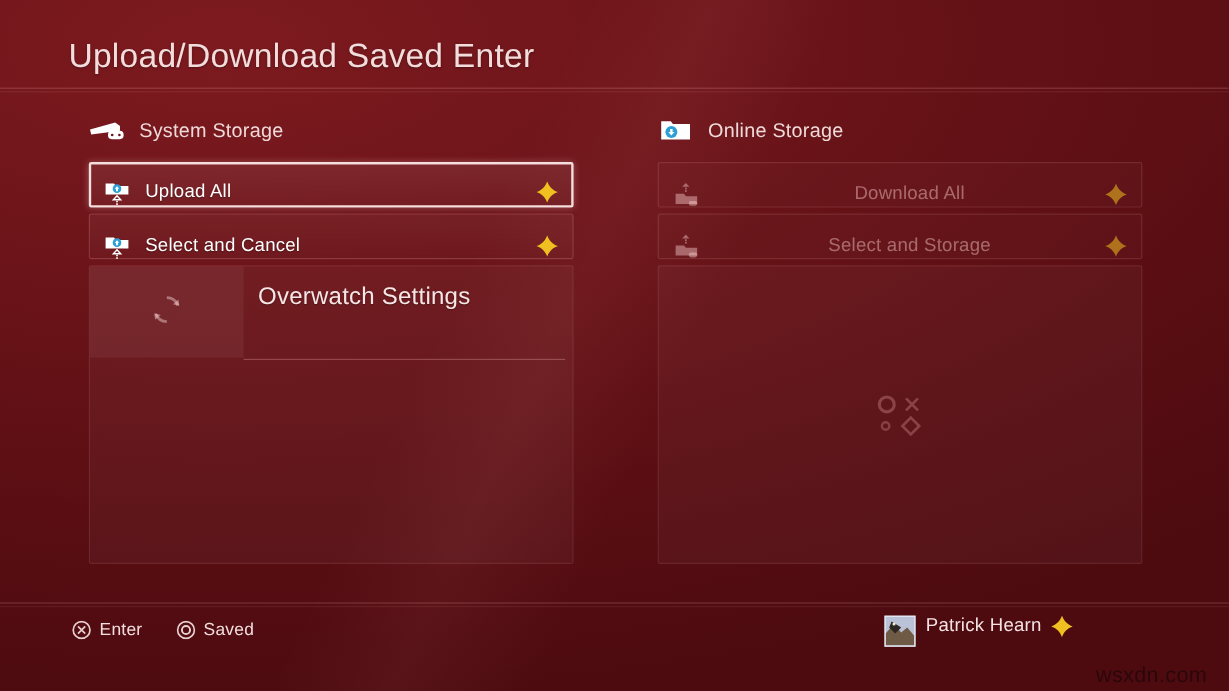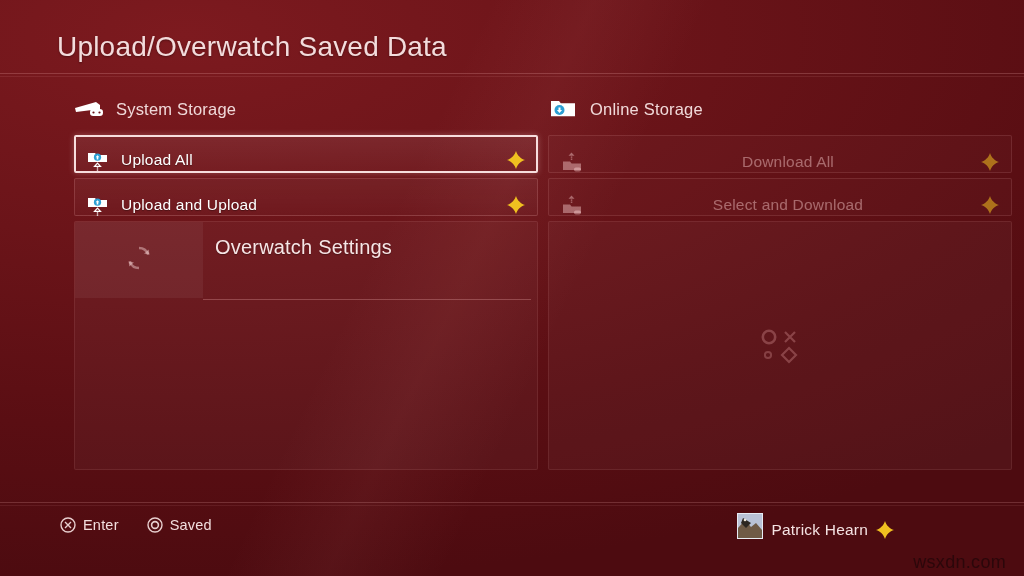--- a/index.html
+++ b/index.html
@@ -32,21 +32,21 @@
   .title-rule {
     position:absolute; left:0; top:73px; width:1024px; height:1px;
     background:rgba(255,190,190,.22);
   }
   .title-rule2 {
     position:absolute; left:0; top:76px; width:1024px; height:1px;
     background:rgba(255,190,190,.10);
   }
 
   
-  .col { position:absolute; top:92px; width:464px; }
+  .col { position:absolute; top:92px; width:404px; }
   .col.left  { left:74px; }
   .col.right { left:548px;text-align:center; }
 
   .col-head {
     display:flex; align-items:center; height:34px; margin-bottom:9px;
   }
   .col-head-icon {
     width:30px; height:24px; margin-right:12px;
     display:flex; align-items:center; justify-content:center;
   }
@@ -141,42 +141,42 @@
   .footer {
     position:absolute; left:0; top:506px; width:1014px; height:70px;
   }
   .hints { position:absolute; left:60px; top:11px; display:flex; align-items:center; }
   .hint { display:flex; align-items:center; margin-right:28px; }
   .hint-glyph { width:16px; height:16px; margin-right:7px; }
   .hint-label { font-size:14.5px; color:#f2dede; letter-spacing:.2px; }
 
   .user-box {
     position:absolute; right:120px; top:7px;
-    display:flex; align-items:flex-end;
+    display:flex; align-items:flex-start;
   }
   .avatar {
     width:26px; height:26px; margin-right:9px;
     border:1px solid rgba(255,255,255,.5);
     background:#cfd6e6;
     overflow:hidden; flex:0 0 auto;
   }
   .user-name { font-size:15.5px; color:#f4e2e2; letter-spacing:.2px; margin-right:8px; }
 
   .watermark {
     position:absolute; right:8px; bottom:3px;
     font-size:18px; color:rgba(30,6,8,.72); letter-spacing:.3px;
   }
 </style>
 </head>
 <body>
 
 <div id="screen">
 
   <div class="title-bar">
-    <div class="title-text">Upload/Overwatch Saved Data</div>
+    <div class="title-text">Upload/Download Saved Enter</div>
     <div class="title-rule"></div>
     <div class="title-rule2"></div>
   </div>
 
   <div class="col left">
 
     <div class="col-head">
       <div class="col-head-icon">
         <svg width="30" height="20" viewBox="0 0 30 20">
           <path d="M1 9 L22 3 L26 6 L26 10 L2 13 Z" fill="#ffffff"></path>
@@ -211,21 +211,21 @@
       <div class="row-icon">
         <svg width="24" height="24" viewBox="0 0 24 24">
           <path d="M2 5 h7 l1.6 2 H21 v7 H2 Z" fill="#ffffff"></path>
           <circle cx="11.5" cy="9.2" r="3.6" fill="#2c9fd4"></circle>
           <path d="M11.5 7.2 l1.9 2.1 h-1.1 v2.1 h-1.6 v-2.1 h-1.1 Z" fill="#ffffff"></path>
           <path d="M11.5 15.2 l3 3.2 h-6 Z" fill="none" stroke="#ffffff" stroke-width="1.2"></path>
           <rect x="10.8" y="19.3" width="1.4" height="1.3" fill="#ffffff"></rect>
           <rect x="10.8" y="21.4" width="1.4" height="1.3" fill="#ffffff"></rect>
         </svg>
       </div>
-      <div class="row-label">Upload and Upload</div>
+      <div class="row-label">Select and Cancel</div>
       <div class="plus-badge">
         <svg width="18" height="18" viewBox="0 0 18 18">
           <path d="M9 0 C10.2 4.2 13.8 7.8 18 9 C13.8 10.2 10.2 13.8 9 18 C7.8 13.8 4.2 10.2 0 9 C4.2 7.8 7.8 4.2 9 0 Z" fill="#f0c020"></path>
         </svg>
       </div>
     </div>
 
     <div class="panel">
       <div class="save-item">
         <div class="save-thumb">
@@ -280,21 +280,21 @@
     <div class="action-row disabled">
       <div class="row-icon">
         <svg width="24" height="24" viewBox="0 0 24 24">
           <path d="M11.5 2.5 l3 3.2 h-6 Z" fill="rgba(255,215,215,.42)"></path>
           <rect x="10.8" y="6.4" width="1.5" height="1.4" fill="rgba(255,215,215,.42)"></rect>
           <rect x="10.8" y="8.5" width="1.5" height="1.4" fill="rgba(255,215,215,.42)"></rect>
           <path d="M3 11.5 h7 l1.6 2 H21 v6.5 H3 Z" fill="rgba(255,215,215,.42)"></path>
           <rect x="14" y="17.5" width="7" height="4" rx="1.8" fill="rgba(255,215,215,.42)"></rect>
         </svg>
       </div>
-      <div class="row-label">Select and Download</div>
+      <div class="row-label">Select and Storage</div>
       <div class="plus-badge">
         <svg width="18" height="18" viewBox="0 0 18 18">
           <path d="M9 0 C10.2 4.2 13.8 7.8 18 9 C13.8 10.2 10.2 13.8 9 18 C7.8 13.8 4.2 10.2 0 9 C4.2 7.8 7.8 4.2 9 0 Z" fill="#f0c020"></path>
         </svg>
       </div>
     </div>
 
     <div class="panel right-panel">
       <div class="empty-mark">
         <svg width="44" height="40" viewBox="0 0 44 40">

